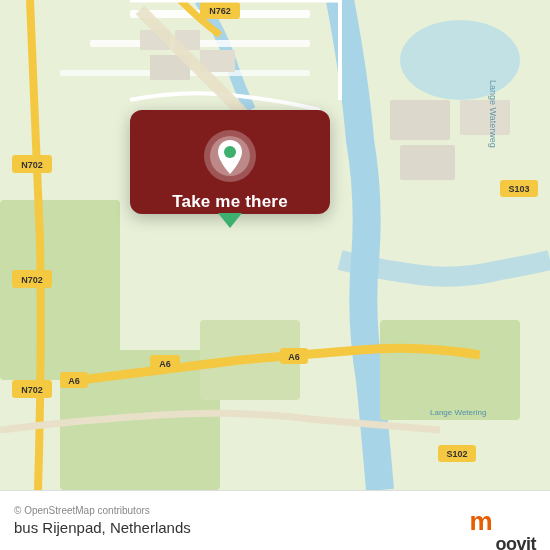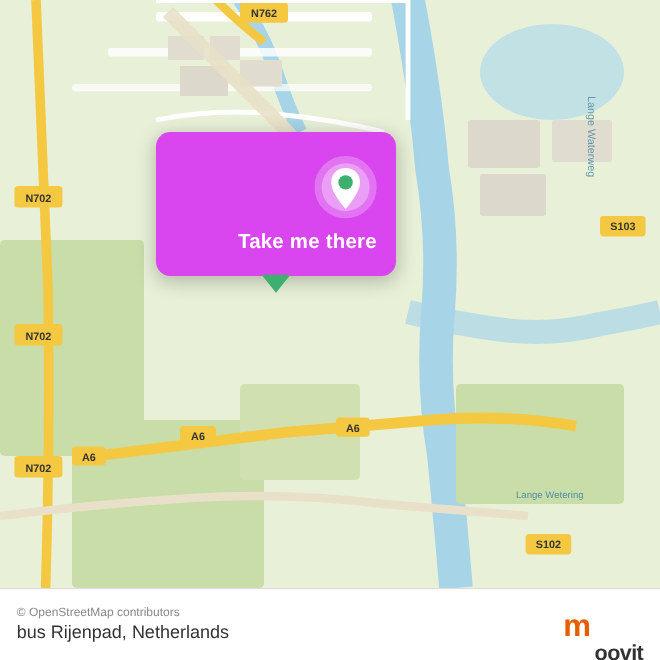--- a/index.html
+++ b/index.html
@@ -26,26 +26,26 @@
       position: absolute;
       top: 0; left: 0;
     }
 
     
     #popup {
       position: absolute;
       top: 110px;
       left: 130px;
       width: 200px;
-      background: #d946ef;
+      background: #7f1d1d;
       border-radius: 12px;
-      padding: 20px 16px 18px;
+      padding: 20px 16px 2px;
       display: flex;
       flex-direction: column;
-      align-items: flex-end;
+      align-items: center;
       box-shadow: 0 4px 16px rgba(0,0,0,0.25);
       cursor: pointer;
       z-index: 10;
     }
 
     #popup::after {
       content: '';
       position: absolute;
       bottom: -14px;
       left: 50%;

